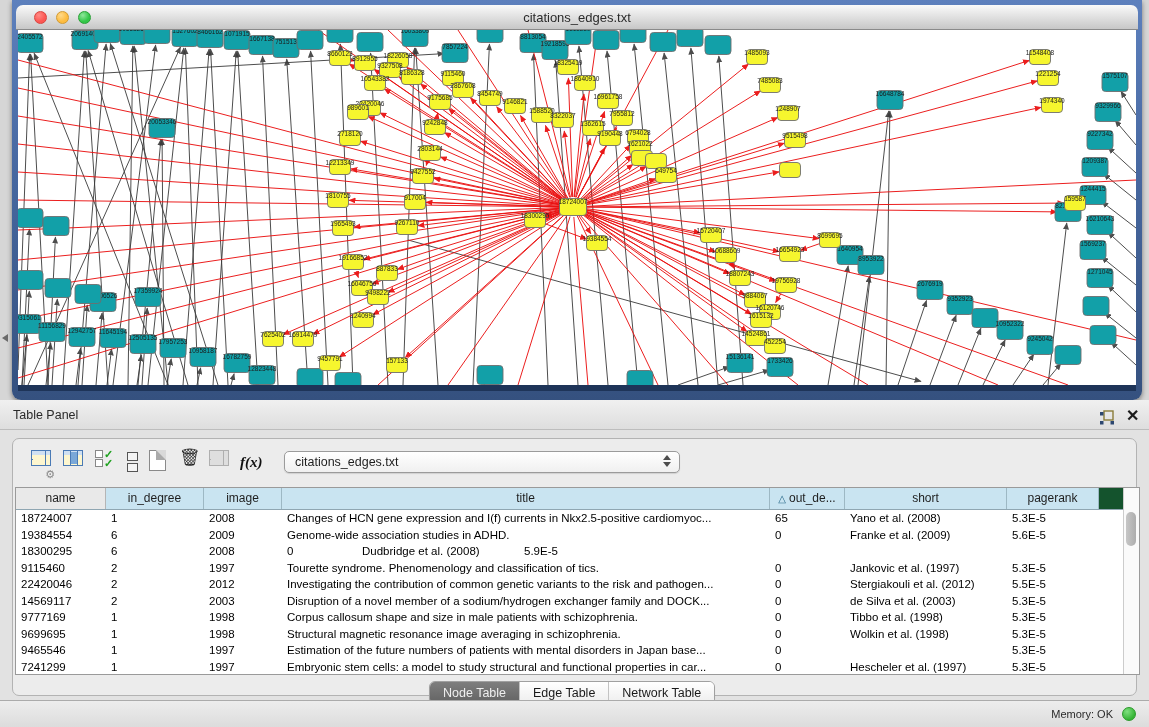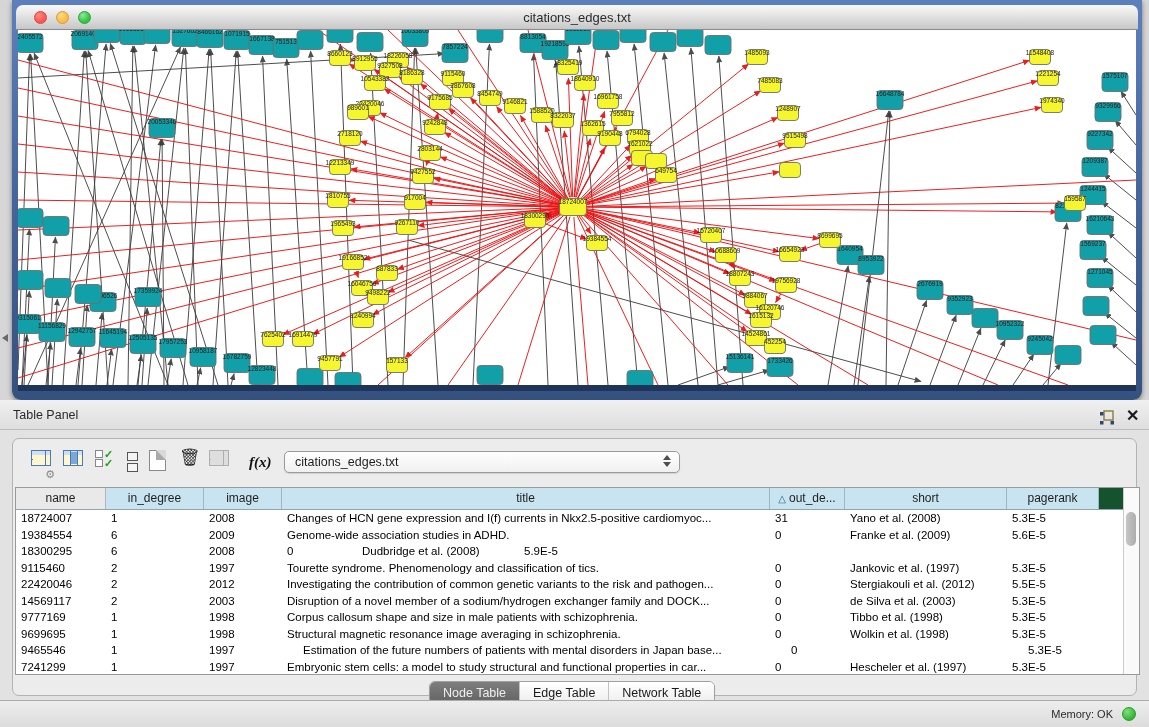--- a/index.html
+++ b/index.html
@@ -871,21 +871,21 @@
     </div>
     <div class="tbi" style="left:136px;">
       <div class="doc"></div>
     </div>
     <div class="tbi" style="left:166px;top:8px;">
       <span class="trash">🗑</span>
     </div>
     <div class="tbi" style="left:196px;">
       <div class="mini-table mini-row dis"></div>
     </div>
-    <div class="tbi" style="left:236px;top:14px;text-align:center;">
+    <div class="tbi" style="left:227px;top:14px;text-align:center;">
       <span class="fx">f(x)</span>
     </div>
 
     <div id="tbl-combo">
       <span>citations_edges.txt</span>
       <span id="combo-arrows">
           <span class="up"></span>
           <span class="dn"></span>
         </span>
     </div>
@@ -899,21 +899,21 @@
           <div class="th" style="width: 75px;"><span class="sort-tri">△</span>out_de...</div>
           <div class="th" style="width: 162px;">short</div>
           <div class="th" style="width: 92px;">pagerank</div>
         </div>
       <div id="tbody">
           <div class="tr">
             <div class="td" style="width: 90px;">18724007</div>
             <div class="td" style="width: 98px;">1</div>
             <div class="td" style="width: 78px;">2008</div>
             <div class="td" style="width: 488px;">Changes of HCN gene expression and I(f) currents in Nkx2.5-positive cardiomyoc...</div>
-            <div class="td" style="width: 75px;">31</div>
+            <div class="td" style="width: 75px;">65</div>
             <div class="td" style="width: 162px;">Yano et al. (2008)</div>
             <div class="td" style="width: 92px;">5.3E-5</div>
           </div>
           <div class="tr">
             <div class="td" style="width: 90px;">19384554</div>
             <div class="td" style="width: 98px;">6</div>
             <div class="td" style="width: 78px;">2009</div>
             <div class="td" style="width: 488px;">Genome-wide association studies in ADHD.</div>
             <div class="td" style="width: 75px;">0</div>
             <div class="td" style="width: 162px;">Franke et al. (2009)</div>
@@ -969,21 +969,21 @@
             <div class="td" style="width: 78px;">1998</div>
             <div class="td" style="width: 488px;">Structural magnetic resonance image averaging in schizophrenia.</div>
             <div class="td" style="width: 75px;">0</div>
             <div class="td" style="width: 162px;">Wolkin et al. (1998)</div>
             <div class="td" style="width: 92px;">5.3E-5</div>
           </div>
           <div class="tr">
             <div class="td" style="width: 90px;">9465546</div>
             <div class="td" style="width: 98px;">1</div>
             <div class="td" style="width: 78px;">1997</div>
-            <div class="td" style="width: 488px; margin-left: 16px;">Estimation of the future numbers of patients with mental disorders in Japan base...</div>
+            <div class="td" style="width: 488px;">Estimation of the future numbers of patients with mental disorders in Japan base...</div>
             <div class="td" style="width: 75px;">0</div>
             <div class="td" style="width: 162px; margin-top: 38px;">Nakamura et al. (1997)</div>
             <div class="td" style="width: 92px;">5.3E-5</div>
           </div>
           <div class="tr">
             <div class="td" style="width: 90px;">7241299</div>
             <div class="td" style="width: 98px;">1</div>
             <div class="td" style="width: 78px;">1997</div>
             <div class="td" style="width: 488px;">Embryonic stem cells: a model to study structural and functional properties in car...</div>
             <div class="td" style="width: 75px;">0</div>

